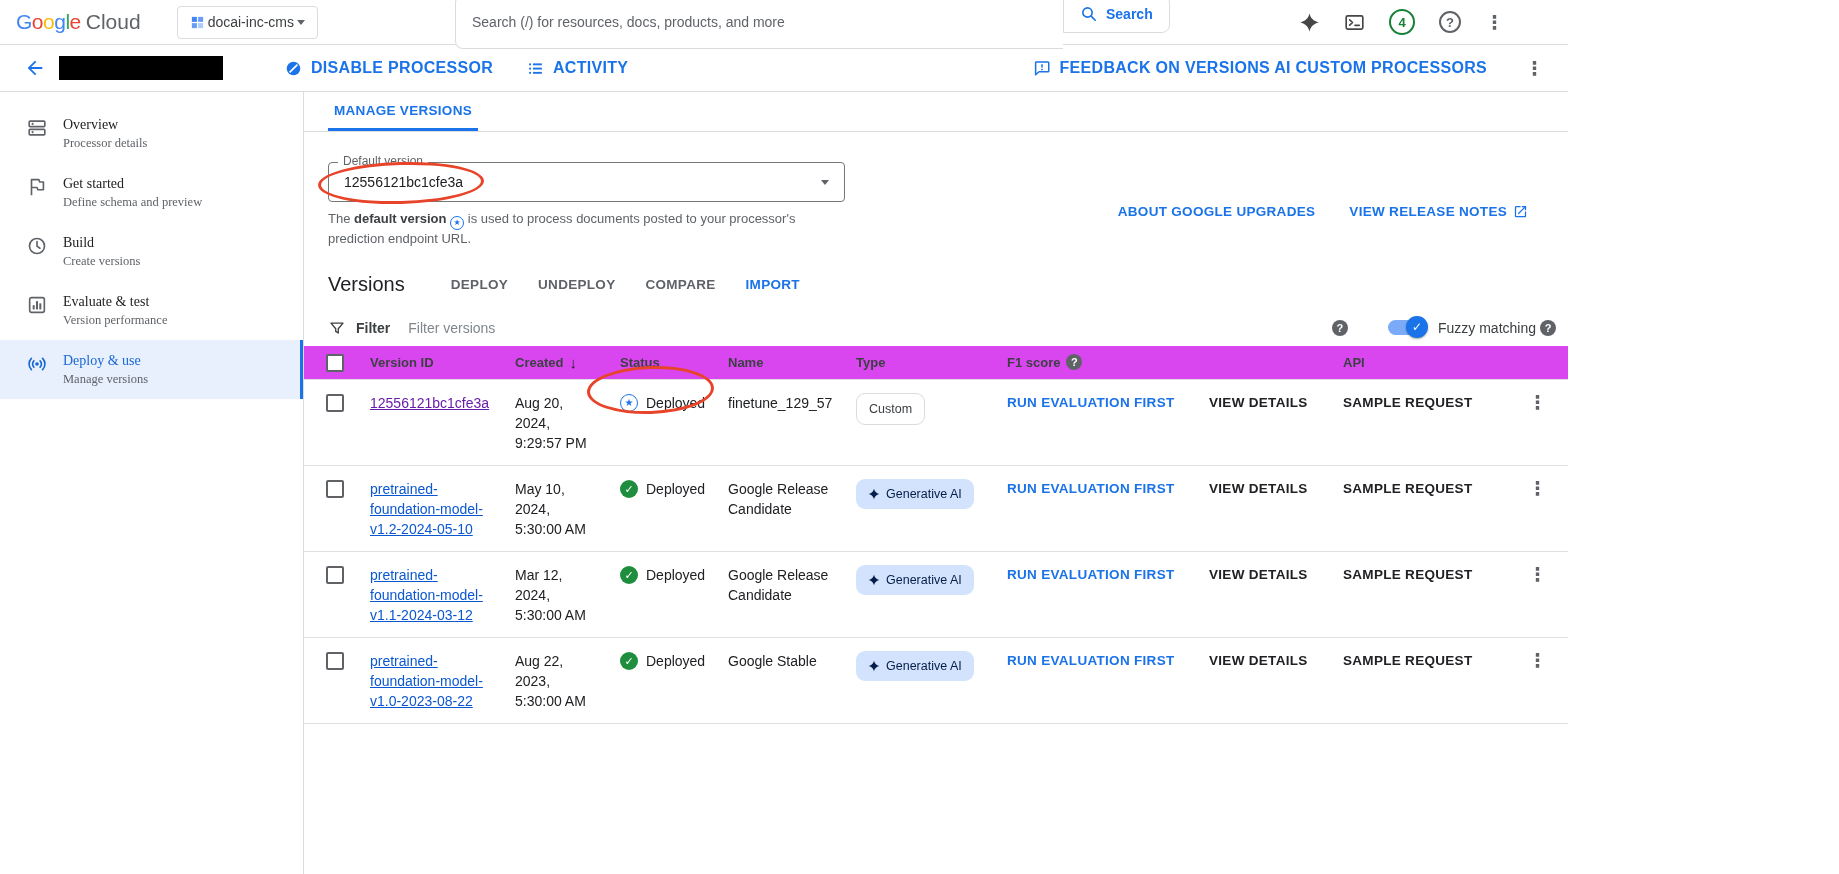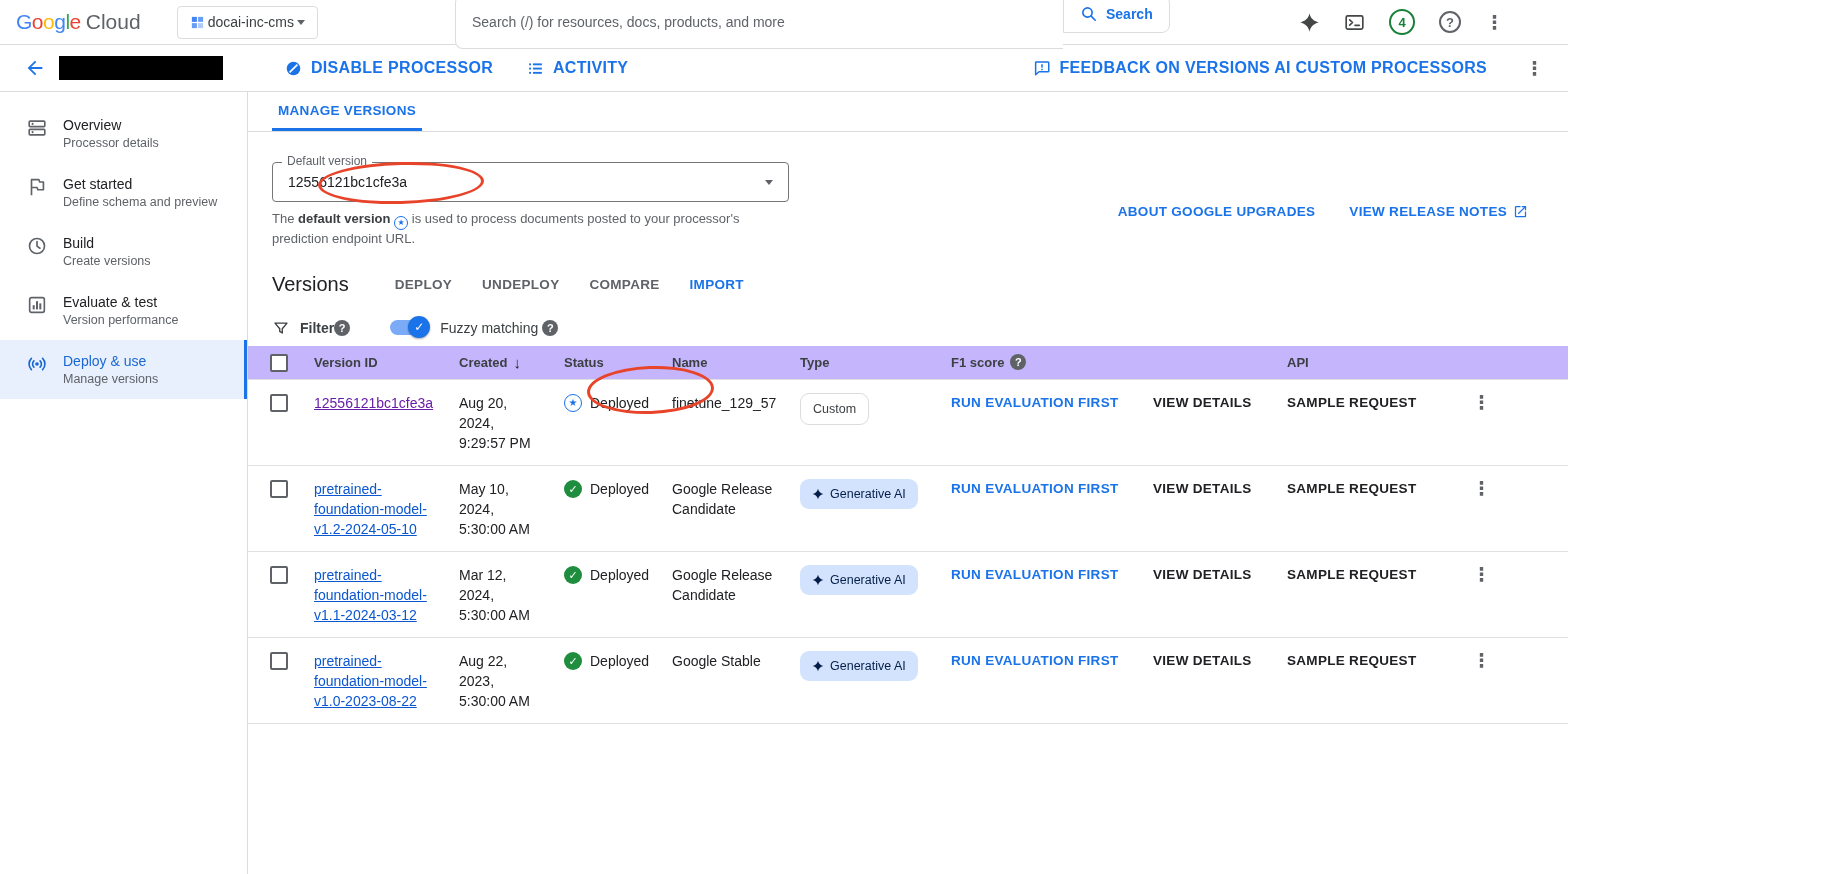--- a/index.html
+++ b/index.html
@@ -28,21 +28,21 @@
   
   .procbar { height: 47px; display: flex; align-items: center; padding: 0 24px; border-bottom: 1px solid #dadce0; }
   .back-arrow { cursor: pointer; display: flex; align-items: center; }
   .redaction { width: 164px; height: 24px; background: #000; margin-left: 13px; }
   .proc-actions { display: flex; gap: 34px; margin-left: 62px; }
   .text-btn { display: flex; align-items: center; gap: 9px; color: #1a73e8; font-size: 16px; font-weight: 700; letter-spacing: 0.3px; cursor: pointer; white-space: nowrap; }
   .procbar-right { margin-left: auto; display: flex; align-items: center; gap: 38px; }
 
   
   .layout { display: flex; align-items: stretch; }
-  .sidebar { width: 248px; flex: 0 0 auto; border-right: 1px solid #dadce0; padding-top: 12px; min-height: 782px; }
+  .sidebar { width: 304px; flex: 0 0 auto; border-right: 1px solid #dadce0; padding-top: 12px; min-height: 782px; font-family: Liberation Serif, serif; }
   .side-item { display: flex; gap: 15px; padding: 11px 0 11px 26px; align-items: flex-start; border-right: 3px solid transparent; cursor: pointer; }
   .side-icon { width: 22px; height: 22px; color: #5f6368; margin-top: 2px; flex: 0 0 auto; }
   .side-title { font-size: 14px; color: #202124; line-height: 20px; }
   .side-sub { font-size: 12.5px; color: #5f6368; line-height: 17px; }
   .side-item.selected { background: #e8f0fe; border-right-color: #1a73e8; }
   .side-item.selected .side-title { color: #1967d2; }
   .side-item.selected .side-icon { color: #1967d2; }
 
   .main { flex: 1; min-width: 0; }
   .tabbar { height: 40px; border-bottom: 1px solid #dadce0; display: flex; padding-left: 24px; }
@@ -68,21 +68,21 @@
   .filter-label { font-size: 14px; font-weight: 700; color: #3c4043; margin-left: 10px; }
   .filter-input { border: none; outline: none; flex: 1; font-size: 14px; margin-left: 18px; color: #202124; font-family: inherit; }
   .filter-input::placeholder { color: #80868b; }
   .q-filled { width: 16px; height: 16px; background: #5f6368; border-radius: 50%; color: #fff; font-size: 11px; font-weight: 700; display: inline-flex; align-items: center; justify-content: center; cursor: pointer; flex: 0 0 auto; }
   .toggle { position: relative; width: 38px; height: 15px; background: #7baaf7; border-radius: 8px; margin: 0 12px 0 40px; cursor: pointer; }
   .toggle-thumb { position: absolute; right: -2px; top: -4px; width: 22px; height: 22px; background: #1a73e8; border-radius: 50%; color: #fff; font-size: 12px; display: flex; align-items: center; justify-content: center; box-shadow: 0 1px 2px rgba(0,0,0,0.35); }
   .fuzzy-label { font-size: 14px; color: #3c4043; margin-right: 4px; }
 
   
   .grid-row { display: grid; grid-template-columns: 44px 145px 105px 108px 128px 151px 202px 134px 164px 61px; padding-left: 22px; }
-  .thead { background: #c4b5fd; height: 34px; align-items: center; font-size: 13px; font-weight: 700; color: #3c4043; border-bottom: 1px solid #e0e0e0; }
+  .thead { background: #d946ef; height: 34px; align-items: center; font-size: 13px; font-weight: 700; color: #3c4043; border-bottom: 1px solid #e0e0e0; }
   .th { display: flex; align-items: center; gap: 6px; }
   .sort-arrow { font-size: 15px; color: #202124; }
   .trow { border-bottom: 1px solid #e0e0e0; padding-top: 13px; padding-bottom: 12px; font-size: 14px; line-height: 20px; align-items: start; }
   .cb { width: 18px; height: 18px; border: 2px solid #5f6368; border-radius: 2px; background: #fff; cursor: pointer; display: inline-block; margin-top: 1px; }
   .vlink { color: #0b57d0; text-decoration: underline; cursor: pointer; display: inline-block; max-width: 124px; overflow-wrap: break-word; }
   .vlink.visited { color: #681da8; }
   .created-cell { max-width: 84px; color: #202124; }
   .status-cell { display: flex; align-items: center; gap: 8px; }
   .star-badge { width: 18px; height: 18px; border: 1.6px solid #1a73e8; border-radius: 50%; color: #1a73e8; font-size: 10px; display: inline-flex; align-items: center; justify-content: center; flex: 0 0 auto; }
   .check-badge { width: 18px; height: 18px; background: #1e8e3e; border-radius: 50%; color: #fff; font-size: 11px; font-weight: 700; display: inline-flex; align-items: center; justify-content: center; flex: 0 0 auto; }
@@ -324,20 +324,21 @@
           </div>
         </div>
 
         <div class="filterbar">
           <span>
             <svg width="18" height="18" viewBox="0 0 24 24" fill="none" stroke="#3c4043" stroke-width="1.8" stroke-linejoin="round">
                 <path d="M4 5.5h16L13.7 13v5.6l-3.4-2.1V13L4 5.5z"></path>
               </svg>
           </span>
           <span class="filter-label">Filter</span>
+          <input class="filter-input" type="text" placeholder="Filter versions" style="">
           <span class="q-filled">?</span>
           <span class="toggle">
             <span class="toggle-thumb">✓</span>
           </span>
           <span class="fuzzy-label">Fuzzy matching</span>
           <span class="q-filled">?</span>
         </div>
 
         <div>
           <div class="grid-row thead">

